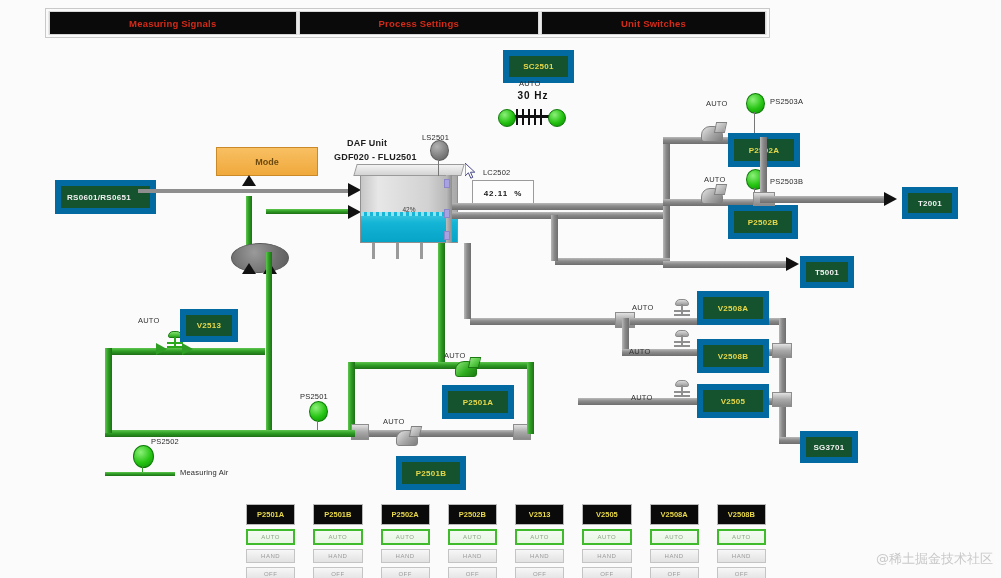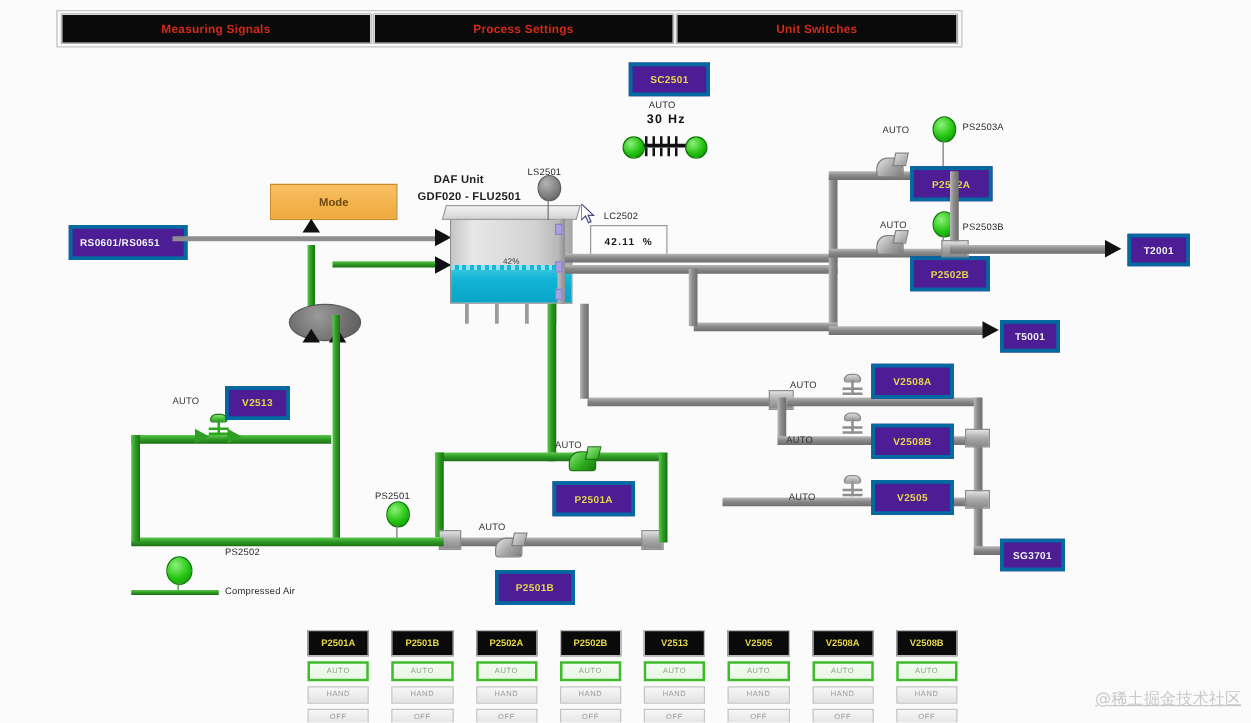--- a/index.html
+++ b/index.html
@@ -20,21 +20,21 @@
   }
   .navtab{
     flex:1 1 auto;height:22px;background:#0a0a0a;border:1px solid #d8d8d8;
     color:#d42a18;font-size:9.5px;font-weight:bold;
     display:flex;align-items:center;justify-content:center;
     letter-spacing:.2px;cursor:pointer;white-space:nowrap;
   }
 
   
   .tag{
-    background:#4c1d95;border:3px solid #0369a1;
+    background:#14532d;border:6px solid #0369a1;
     color:#e8d84a;font-size:8px;font-weight:bold;
     display:flex;align-items:center;justify-content:center;
     letter-spacing:.3px;white-space:nowrap;
   }
   .tag.white{color:#f2f2f2;}
   .tag.src{justify-content:flex-start;padding-left:6px;}
 
   .lbl{font-size:7.5px;color:#2b2b2b;white-space:nowrap;letter-spacing:.2px;}
   .lbl.auto{font-size:7.5px;color:#333;}
 
@@ -125,21 +125,21 @@
   #ctrlrow{left:246px;top:504px;width:520px;height:70px;display:flex;gap:18px;}
   .ctrl{width:63px;}
   .ctrl .hdr{height:19px;background:#0a0a0a;border:1px solid #b9b9b9;color:#e8d84a;
     font-size:7.5px;font-weight:bold;display:flex;align-items:center;justify-content:center;}
   .ctrl .btn{height:12px;margin-top:4px;font-size:6px;color:#9a9a9a;
     background:linear-gradient(#f7f7f7,#e2e2e2);border:1px solid #c4c4c4;
     display:flex;align-items:center;justify-content:center;letter-spacing:.5px;cursor:pointer;}
   .ctrl .btn.sel{border:2px solid #3fbb2c;background:linear-gradient(#f4fbf2,#e8f6e4);color:#8aa384;}
 
   
-  #wm{right:8px;bottom:10px;font-size:13px;color:#c9c9c9;font-family:"DejaVu Sans",sans-serif;text-decoration:underline;}
+  #wm{right:8px;bottom:10px;font-size:13px;color:#c9c9c9;font-family:"DejaVu Sans",sans-serif;}
 </style>
 </head>
 <body>
 
 <div id="stage">
 
   <div class="abs" id="navbar">
     <div class="navtab">Measuring Signals</div>
     <div class="navtab">Process Settings</div>
     <div class="navtab">Unit Switches</div>
@@ -333,25 +333,25 @@
     <div class="shaft"></div>
     <div class="bar" style="top:11px;"></div>
     <div class="bar" style="top:15px;"></div>
   </div>
   <div class="abs tag" style="left:180px;top:309px;width:46px;height:21px;">V2513</div>
   <div class="abs gpipe h" style="left:105px;top:348px;width:160px;"></div>
   <div class="abs gpipe v" style="left:105px;top:348px;height:85px;"></div>
   <div class="abs arrowg" style="left:156px;top:343px;"></div>
   <div class="abs arrowg" style="left:182px;top:343px;"></div>
 
-  <div class="abs lbl" style="left:180px;top:437px;">PS2502</div>
+  <div class="abs lbl" style="left:151px;top:437px;">PS2502</div>
   <div class="abs dot" style="left:133px;top:445px;width:19px;height:21px;"></div>
   <div class="abs stem" style="left:142px;top:466px;height:9px;background:#2f9e24;"></div>
   <div class="abs gpipe h" style="left:105px;top:472px;width:70px;height:4px;"></div>
-  <div class="abs lbl" style="left:180px;top:468px;">Compressed Air</div>
+  <div class="abs lbl" style="left:180px;top:468px;">Measuring Air</div>
 
   <div class="abs" id="ctrlrow">
 
     <div class="ctrl">
       <div class="hdr">P2501A</div>
       <div class="btn sel">AUTO</div>
       <div class="btn">HAND</div>
       <div class="btn">OFF</div>
     </div>
 

